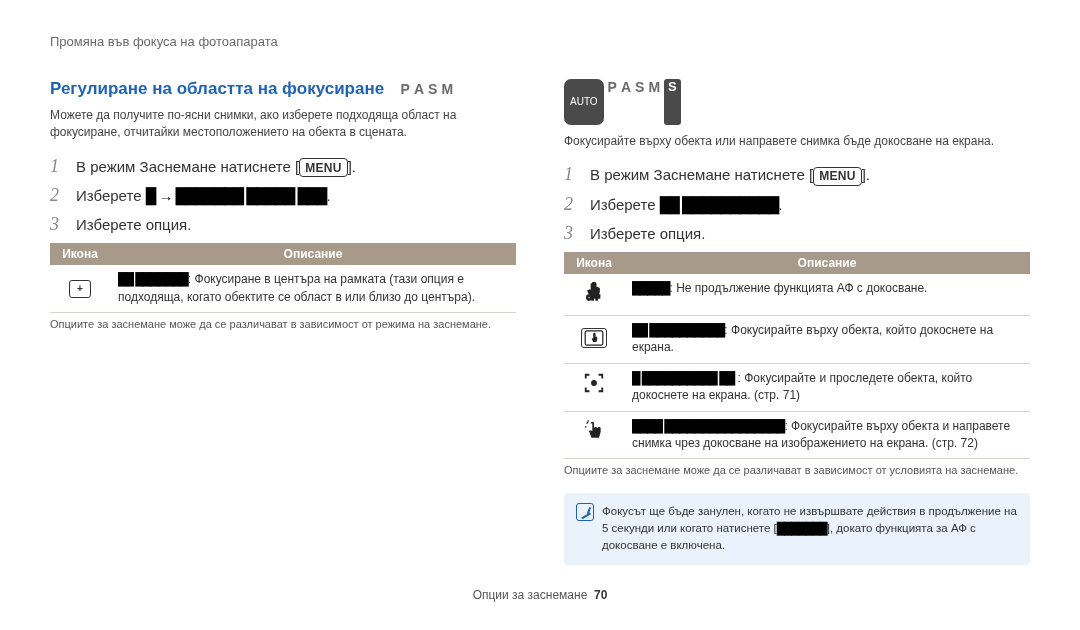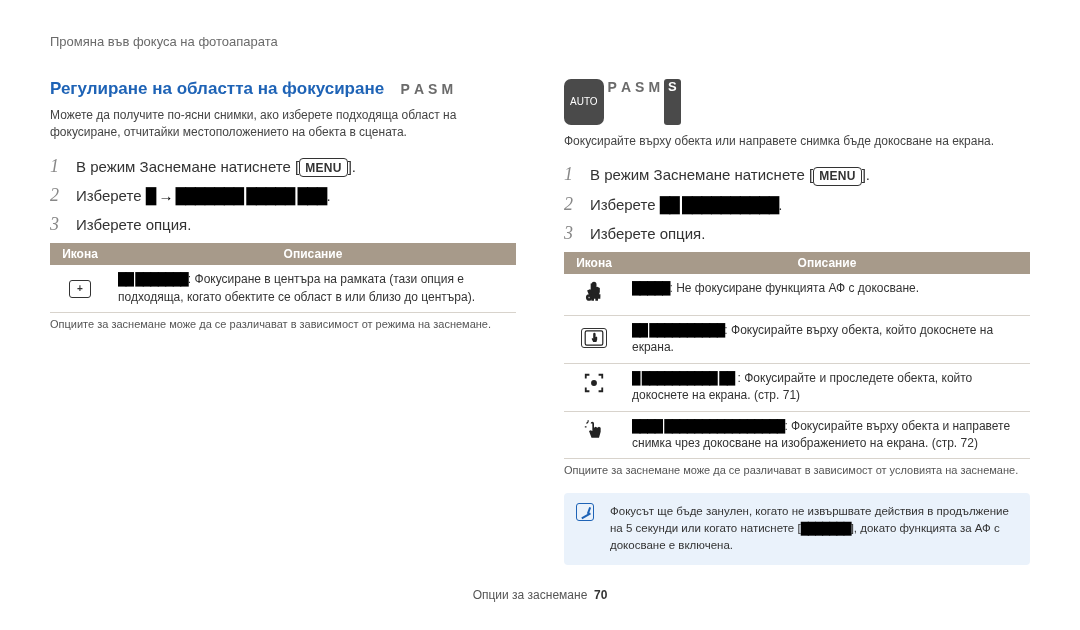--- a/index.html
+++ b/index.html
@@ -169,21 +169,21 @@
     font-size: 17px;
   }
   .footnote {
     font-size: 11px;
     color: #555;
     margin-top: 4px;
     line-height: 1.4;
   }
   .note-box {
     display: flex;
-    gap: 16px;
+    gap: 8px;
     background: #eaf2fb;
     border-radius: 4px;
     padding: 10px 12px;
     margin-top: 14px;
     font-size: 11.5px;
     color: #333;
     line-height: 1.5;
   }
   .note-icon {
     width: 18px;
@@ -326,21 +326,21 @@
       <tbody>
         <tr>
           <td class="icon-cell">
             <span class="ico-touch">
               <svg viewBox="0 0 24 24" fill="none" stroke="#222" stroke-width="2">
                 <path d="M9 4v8l-2-1-2 1 3 7h8l2-6v-4l-2-1-2 1V4a2 2 0 00-4 0z" fill="#222"></path>
                 <text x="3" y="23" font-size="8" fill="#222" font-family="Arial" font-weight="bold">OFF</text>
               </svg>
             </span>
           </td>
-          <td><span class="blot">█████</span><span>: Не фокусиране функцията АФ с докосване.</span></td>
+          <td><span class="blot">█████</span><span>: Не продължение функцията АФ с докосване.</span></td>
         </tr>
         <tr>
           <td class="icon-cell">
             <span class="ico" style="width:26px;height:20px;">
               <svg viewBox="0 0 24 20" width="22" height="16">
                   <rect x="1" y="1" width="22" height="18" rx="2" fill="none" stroke="#222" stroke-width="1.5"></rect>
                   <path d="M11 5v6l-1-1-1 1 2 4h4l1-3v-3l-1-1-1 1V5a1.3 1.3 0 00-3 0z" fill="#222"></path>
                 </svg>
             </span>
           </td>

